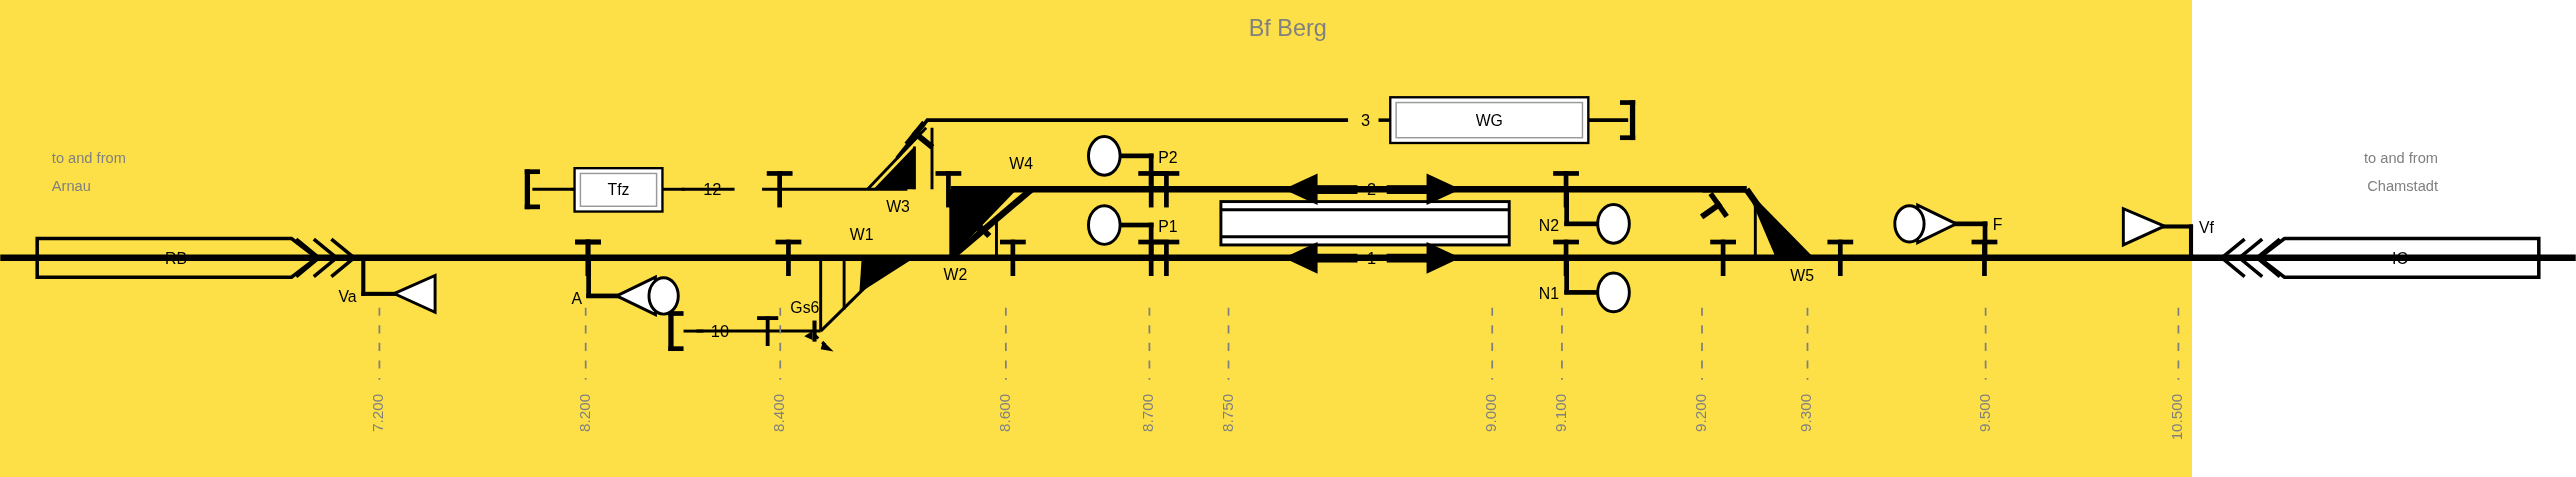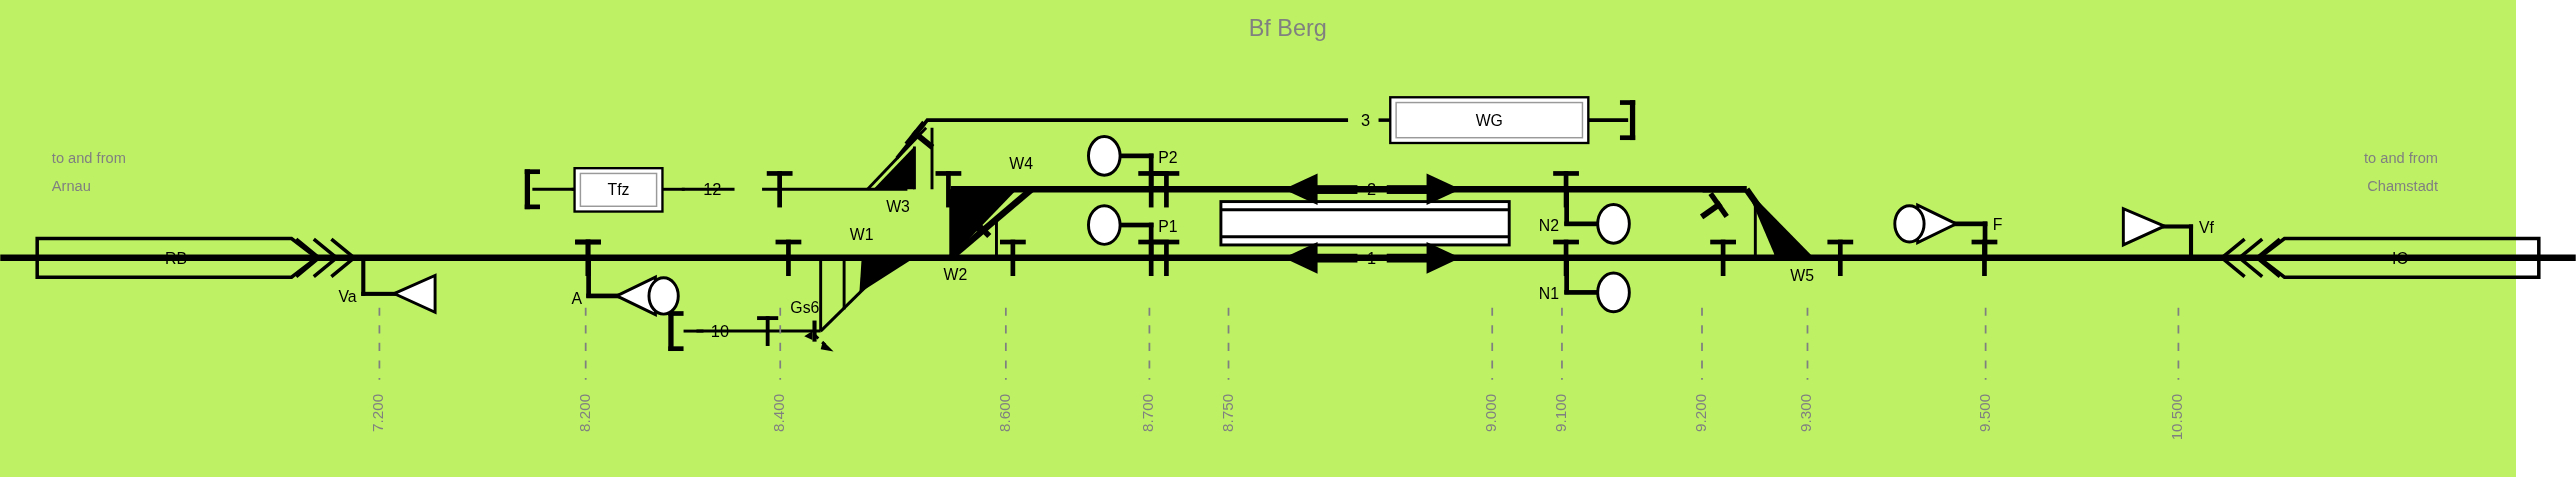--- a/index.html
+++ b/index.html
@@ -1,18 +1,18 @@
 <!DOCTYPE html>
 <html style="font-size:9.4px"><head>
 <meta charset="utf-8">
 <title>Bf Berg</title>
 <style>
   html,body{margin:0;padding:0;background:#fff;}
   body{width:2576px;height:477px;font-family:"Liberation Sans",sans-serif;overflow:hidden;}
-  #stage{position:relative;width:2516px;height:477px;background:#bef264;}
+  #stage{position:relative;width:2192px;height:477px;background:#fde047;}
   svg{display:block;}
   .trk-heavy{stroke:#000;stroke-width:11;fill:none;stroke-linecap:butt;}
   .trk-thin{stroke:#000;stroke-width:5;fill:none;stroke-linecap:butt;}
   .trk-med{stroke:#000;stroke-width:6;fill:none;}
   .sym-fill{fill:#000;stroke:none;}
   .sym-open{fill:#fff;stroke:#000;stroke-width:5;}
   .kmline{stroke:#808080;stroke-width:3;fill:none;stroke-dasharray:14 16;}
   .boxouter{fill:#fff;stroke:#000;stroke-width:4;}
   .boxinner{fill:#fff;stroke:#9a9a9a;stroke-width:2.5;}
   .plat{fill:#fff;stroke:#000;stroke-width:5;}

